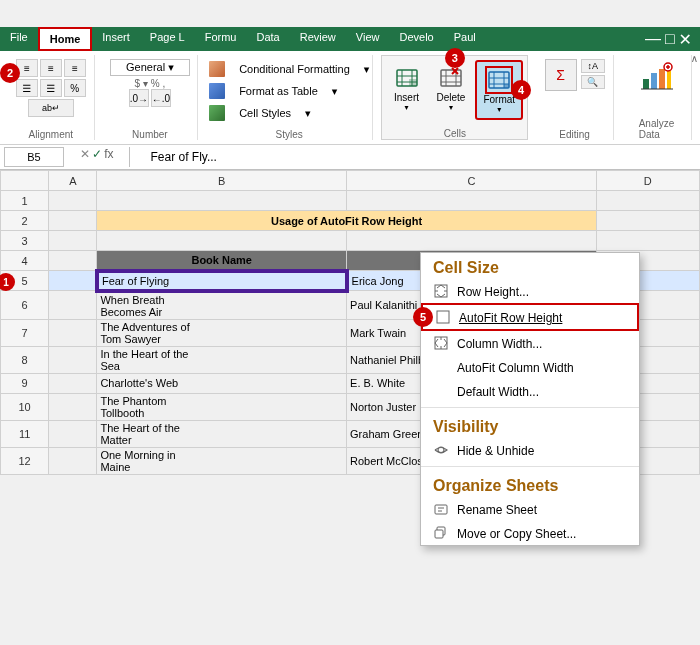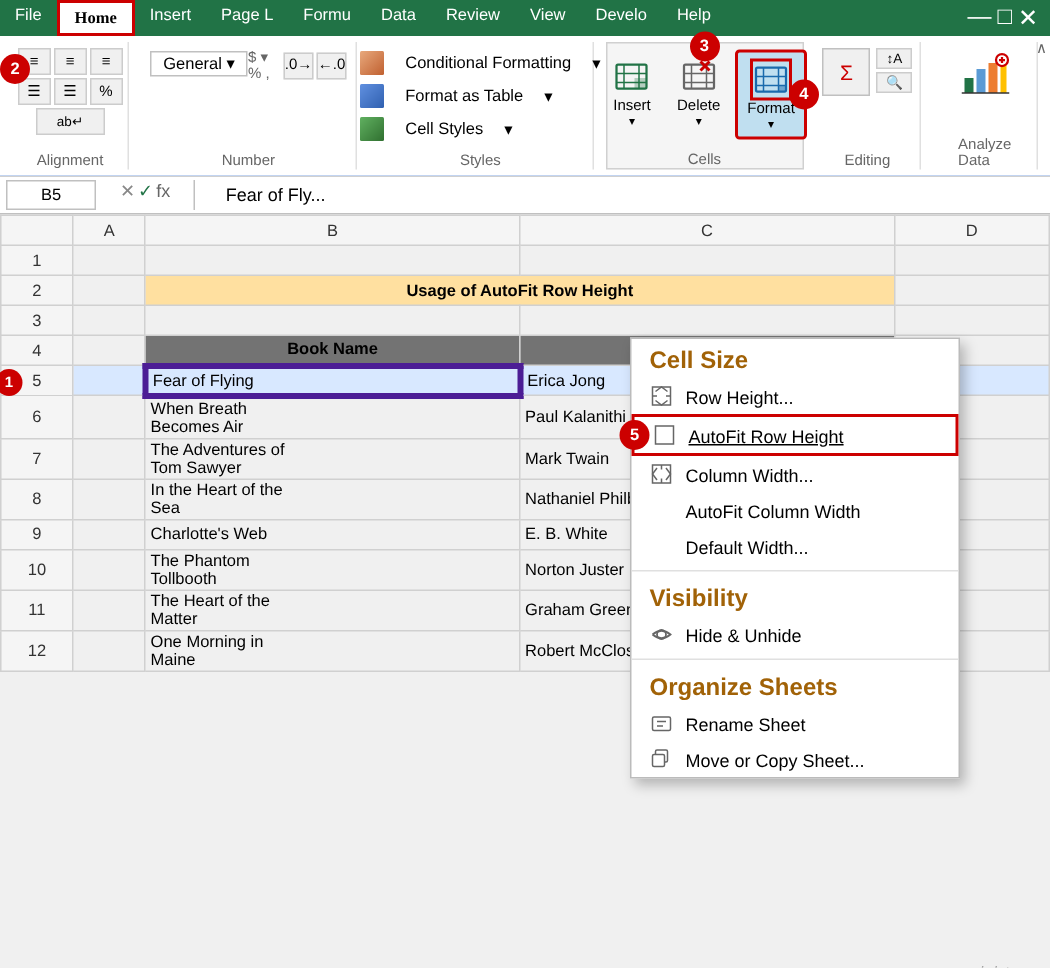--- a/index.html
+++ b/index.html
@@ -1,22 +1,22 @@
 <!DOCTYPE html>
 <html><head>
   <meta charset="utf-8">
   <style>
     * { box-sizing: border-box; margin: 0; padding: 0; }
     body { font-family: 'Segoe UI', Arial, sans-serif; font-size: 12px; background: #f0f0f0; width: 700px; height: 645px; overflow: hidden; }
 
     
-    .ribbon { background: #3b82f6; border-bottom: 1px solid #d0d0d0; }
+    .ribbon { background: #3b82f6; border-bottom: 1px solid #d0d0d0; margin-top: 27px; }
     .ribbon-tabs { display: flex; background: #217346; }
     .ribbon-tab { padding: 4px 10px; color: #fff; font-size: 11px; cursor: pointer; }
-    .ribbon-tab.active { background: #fff; color: #000; font-weight: bold; border: 2px solid #c00; font-family: Liberation Serif, serif; }
+    .ribbon-tab.active { background: #fff; color: #000; font-weight: bold; border: 2px solid #c00; }
     .ribbon-content { display: flex; background: #fff; padding: 4px 8px; gap: 8px; align-items: stretch; min-height: 80px; position: relative; }
 
     .ribbon-group { display: flex; flex-direction: column; align-items: center; border-right: 1px solid #e0e0e0; padding: 0 8px; position: relative; }
     .ribbon-group-label { font-size: 10px; color: #666; margin-top: auto; padding-top: 2px; }
 
     .group-alignment { min-width: 60px; }
     .group-number { min-width: 60px; }
     .group-styles { min-width: 150px; }
     .group-cells { min-width: 80px; background: #f5f5f5; border: 1px solid #d0d0d0; }
     .group-editing { min-width: 55px; }
@@ -62,21 +62,21 @@
     .sheet-scroll { overflow: auto; height: 100%; }
 
     .analysis-inner { display: flex; flex-direction: column; align-items: center; padding: 4px 2px; }
     .analysis-icon { width: 36px; height: 36px; display: flex; align-items: center; justify-content: center; font-size: 20px; }
 
     .insert-icon { width: 28px; height: 28px; display: flex; align-items: center; justify-content: center; font-size: 16px; color: #217346; }
     .delete-icon { width: 28px; height: 28px; display: flex; align-items: center; justify-content: center; font-size: 16px; color: #c00; }
 
     .cells-dropdown-btn { width: 28px; height: 28px; background: #c0dff0; border: 2px solid #c00; display: flex; align-items: center; justify-content: center; font-size: 14px; color: #1a6aac; }
 
-    .number-group-inner { display: flex; flex-direction: row; align-items: center; padding: 4px; }
+    .number-group-inner { display: flex; flex-direction: column; align-items: center; padding: 4px; }
     .number-format-box { border: 1px solid #c0c0c0; padding: 1px 6px; font-size: 11px; width: 80px; text-align: center; margin-bottom: 2px; }
     .number-icons { display: flex; gap: 2px; }
     .num-icon { width: 20px; height: 18px; background: #f0f0f0; border: 1px solid #ccc; display: flex; align-items: center; justify-content: center; font-size: 10px; cursor: pointer; }
 
     .align-group-inner { display: flex; flex-direction: column; align-items: center; padding: 4px; gap: 2px; }
     .align-row { display: flex; gap: 2px; }
     .align-btn { width: 22px; height: 18px; background: #f0f0f0; border: 1px solid #ccc; display: flex; align-items: center; justify-content: center; font-size: 10px; cursor: pointer; }
 
     .step2-badge { position: absolute; left: -8px; top: 8px; }
     .step3-badge { position: absolute; left: 50%; top: -8px; transform: translateX(-50%); }
@@ -97,21 +97,21 @@
   <div class="ribbon-tabs">
     <div class="ribbon-tab">File</div>
     <div class="ribbon-tab active red-border">Home</div>
     <div class="ribbon-tab">Insert</div>
     <div class="ribbon-tab">Page L</div>
     <div class="ribbon-tab">Formu</div>
     <div class="ribbon-tab">Data</div>
     <div class="ribbon-tab">Review</div>
     <div class="ribbon-tab">View</div>
     <div class="ribbon-tab">Develo</div>
-    <div class="ribbon-tab">Help</div>
+    <div class="ribbon-tab">Paul</div>
     <div style="margin-left:auto; display:flex; gap:4px; align-items:center; padding-right:8px;">
       <span style="color:#fff; font-size:16px; cursor:pointer;">—</span>
       <span style="color:#fff; font-size:16px; cursor:pointer;">□</span>
       <span style="color:#fff; font-size:16px; cursor:pointer;">✕</span>
     </div>
   </div>
 
   <div class="ribbon-content" style="position:relative;">
 
     <div class="ribbon-group group-alignment" style="position:relative;">

